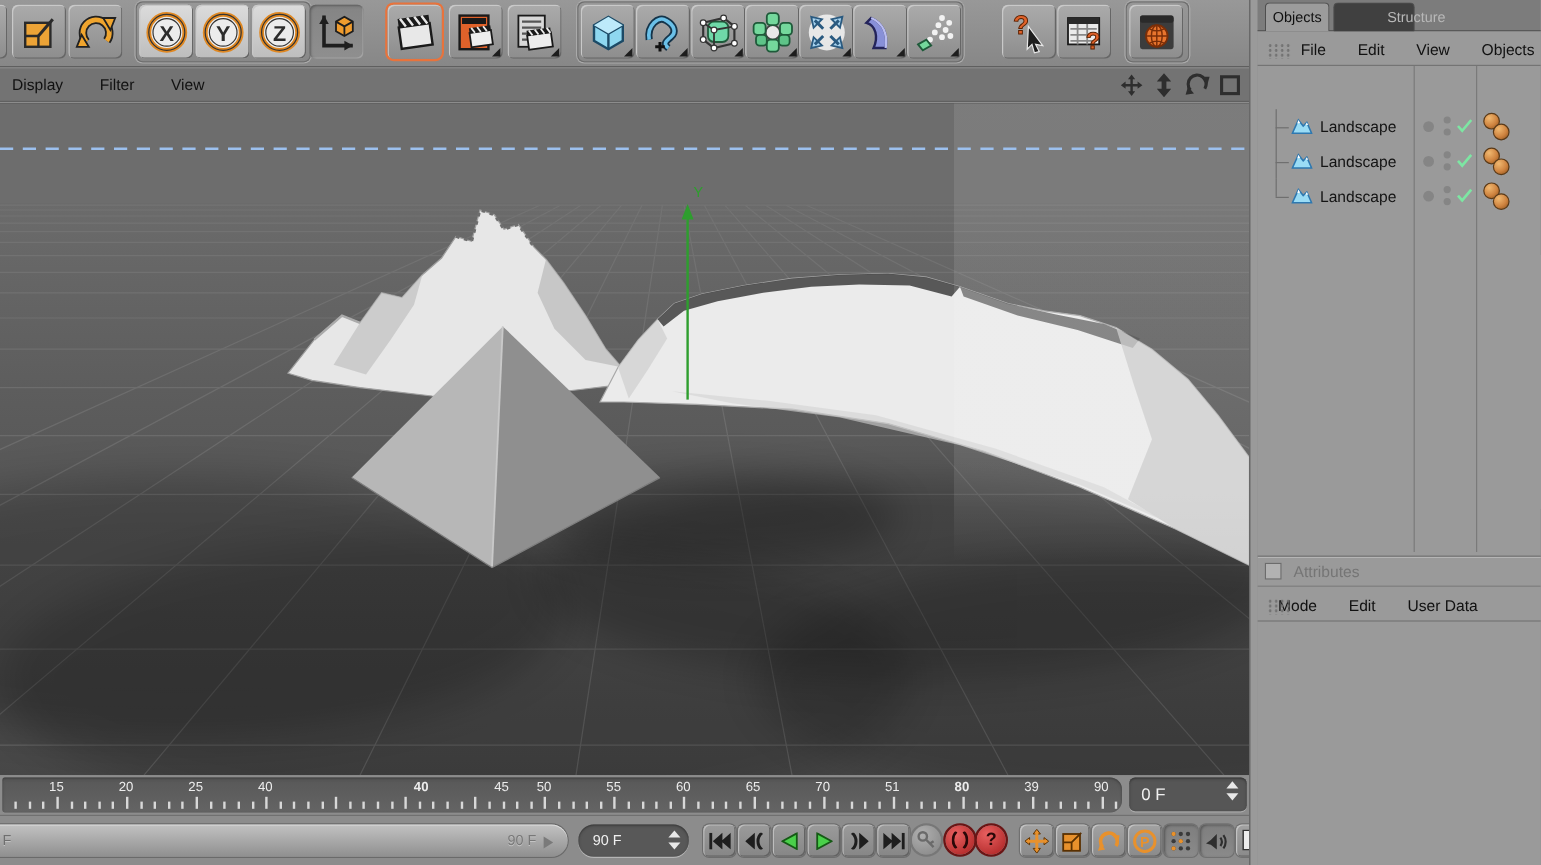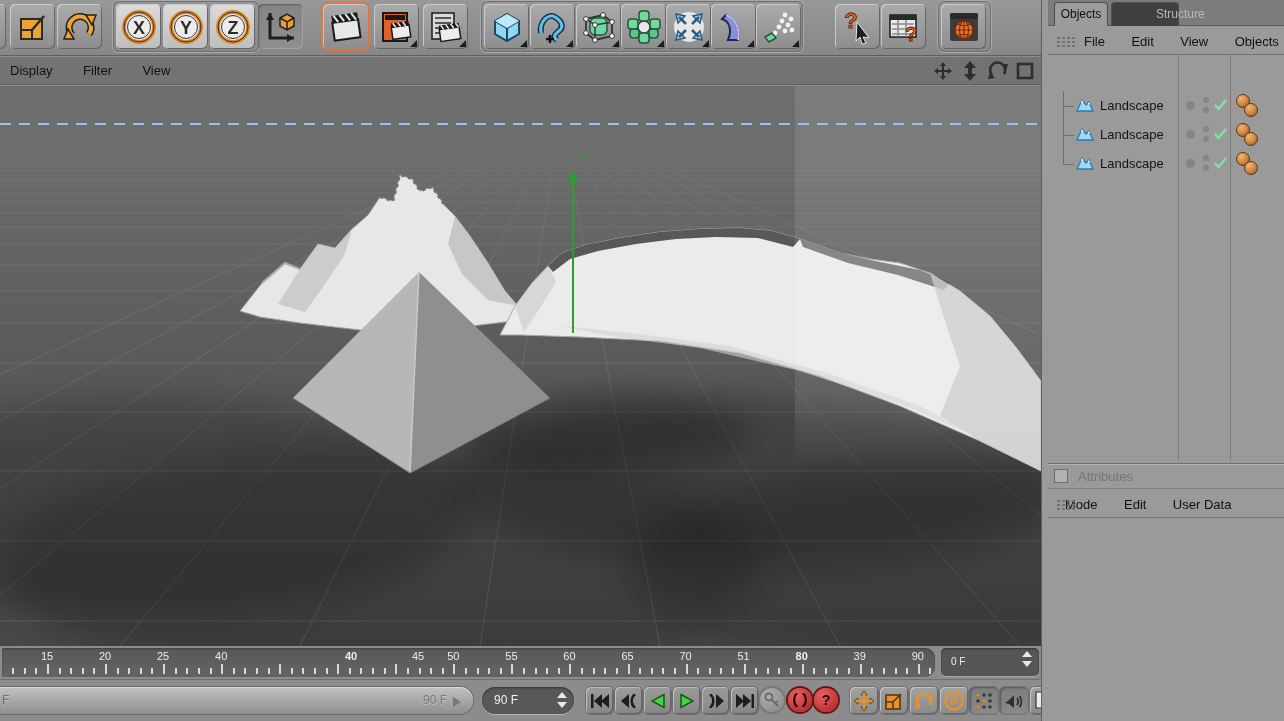--- a/index.html
+++ b/index.html
@@ -45,21 +45,21 @@
   #ruler-strip { position:absolute; left:0; top:646px; width:1041px; height:34px;
           background:#8c8c8c; border-bottom:1px solid #707070; }
   #ruler { position:absolute; left:2px; top:2px; width:933px; height:29px;
           background:linear-gradient(#585858,#646464); border-radius:2px 10px 10px 2px;
           box-shadow:inset 0 1px 2px #3f3f3f; overflow:hidden; }
   .rlabel { position:absolute; top:2px; transform:translateX(-50%); color:#ececec;
           font-size:11px; }
   .rtick { position:absolute; bottom:3px; width:2px; background:#d8d8d8; }
   #cur-frame-field { position:absolute; left:941px; top:2px; width:98px; height:28px;
           background:#565656; border-radius:5px; box-shadow:inset 0 1px 2px #333,0 1px 0 #aaa;
-          color:#f0f0f0; font-size:10px; line-height:28px; padding-left:10px; }
+          color:#f0f0f0; font-size:14px; line-height:28px; padding-left:10px; }
 
   
   #transport { position:absolute; left:0; top:680px; width:1041px; height:41px;
           background:#8c8c8c; overflow:hidden; }
   #range-slider { position:absolute; left:-14px; top:7px; width:487px; height:27px;
           border-radius:14px; background:linear-gradient(#c2c2c2,#8f8f8f);
           box-shadow:inset 0 1px 0 #ddd, 0 0 0 1px #6a6a6a; }
   #range-start-label { position:absolute; left:16px; top:6px; font-size:12px; color:#6f6f6f;
           text-shadow:0 1px 0 #c4c4c4; }
   #range-end-label { position:absolute; right:26px; top:6px; font-size:12px; color:#787878;

